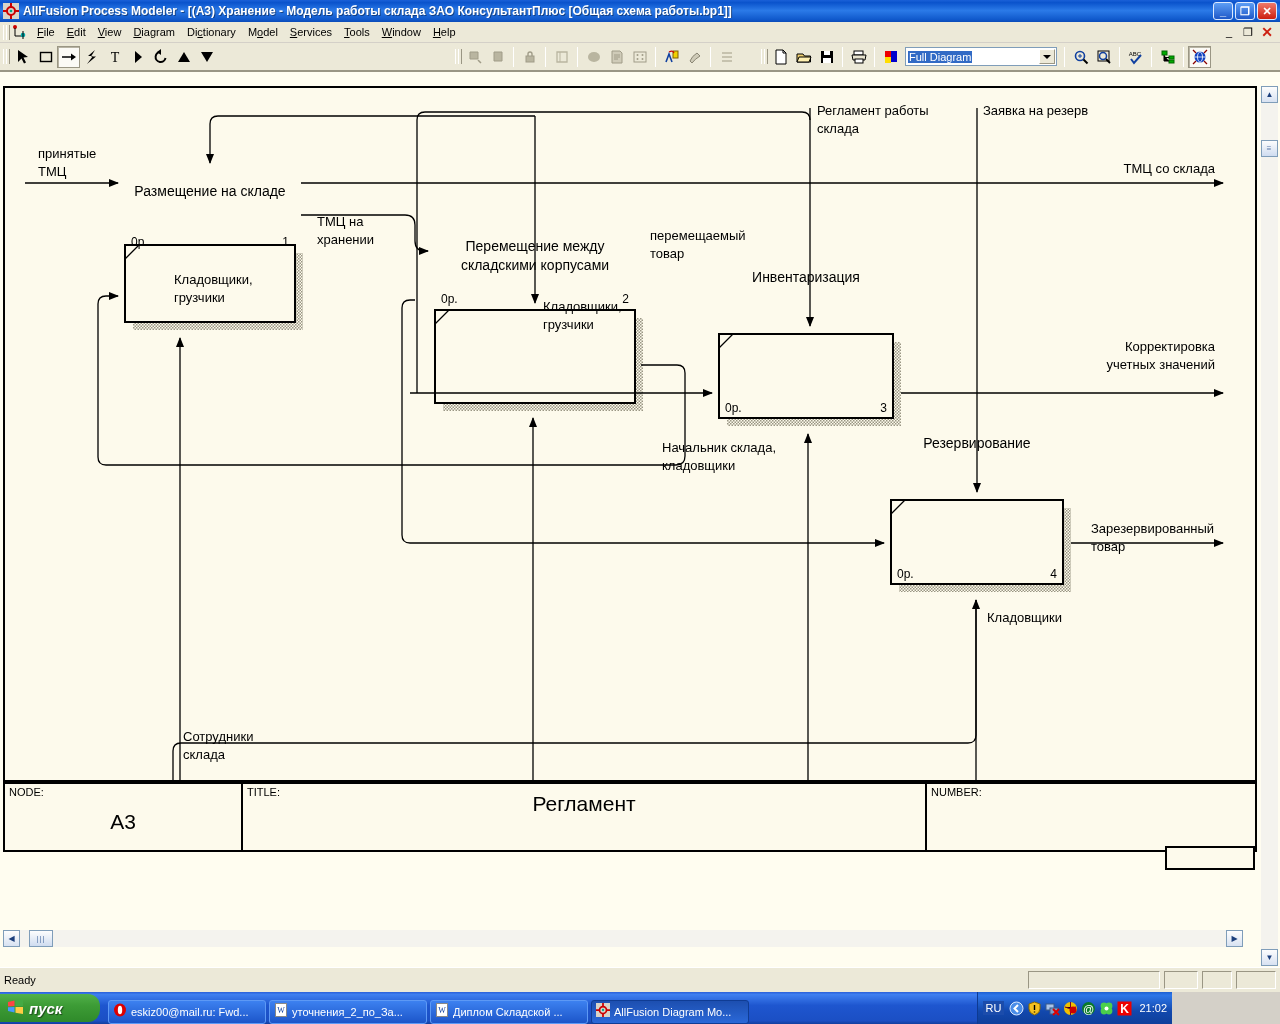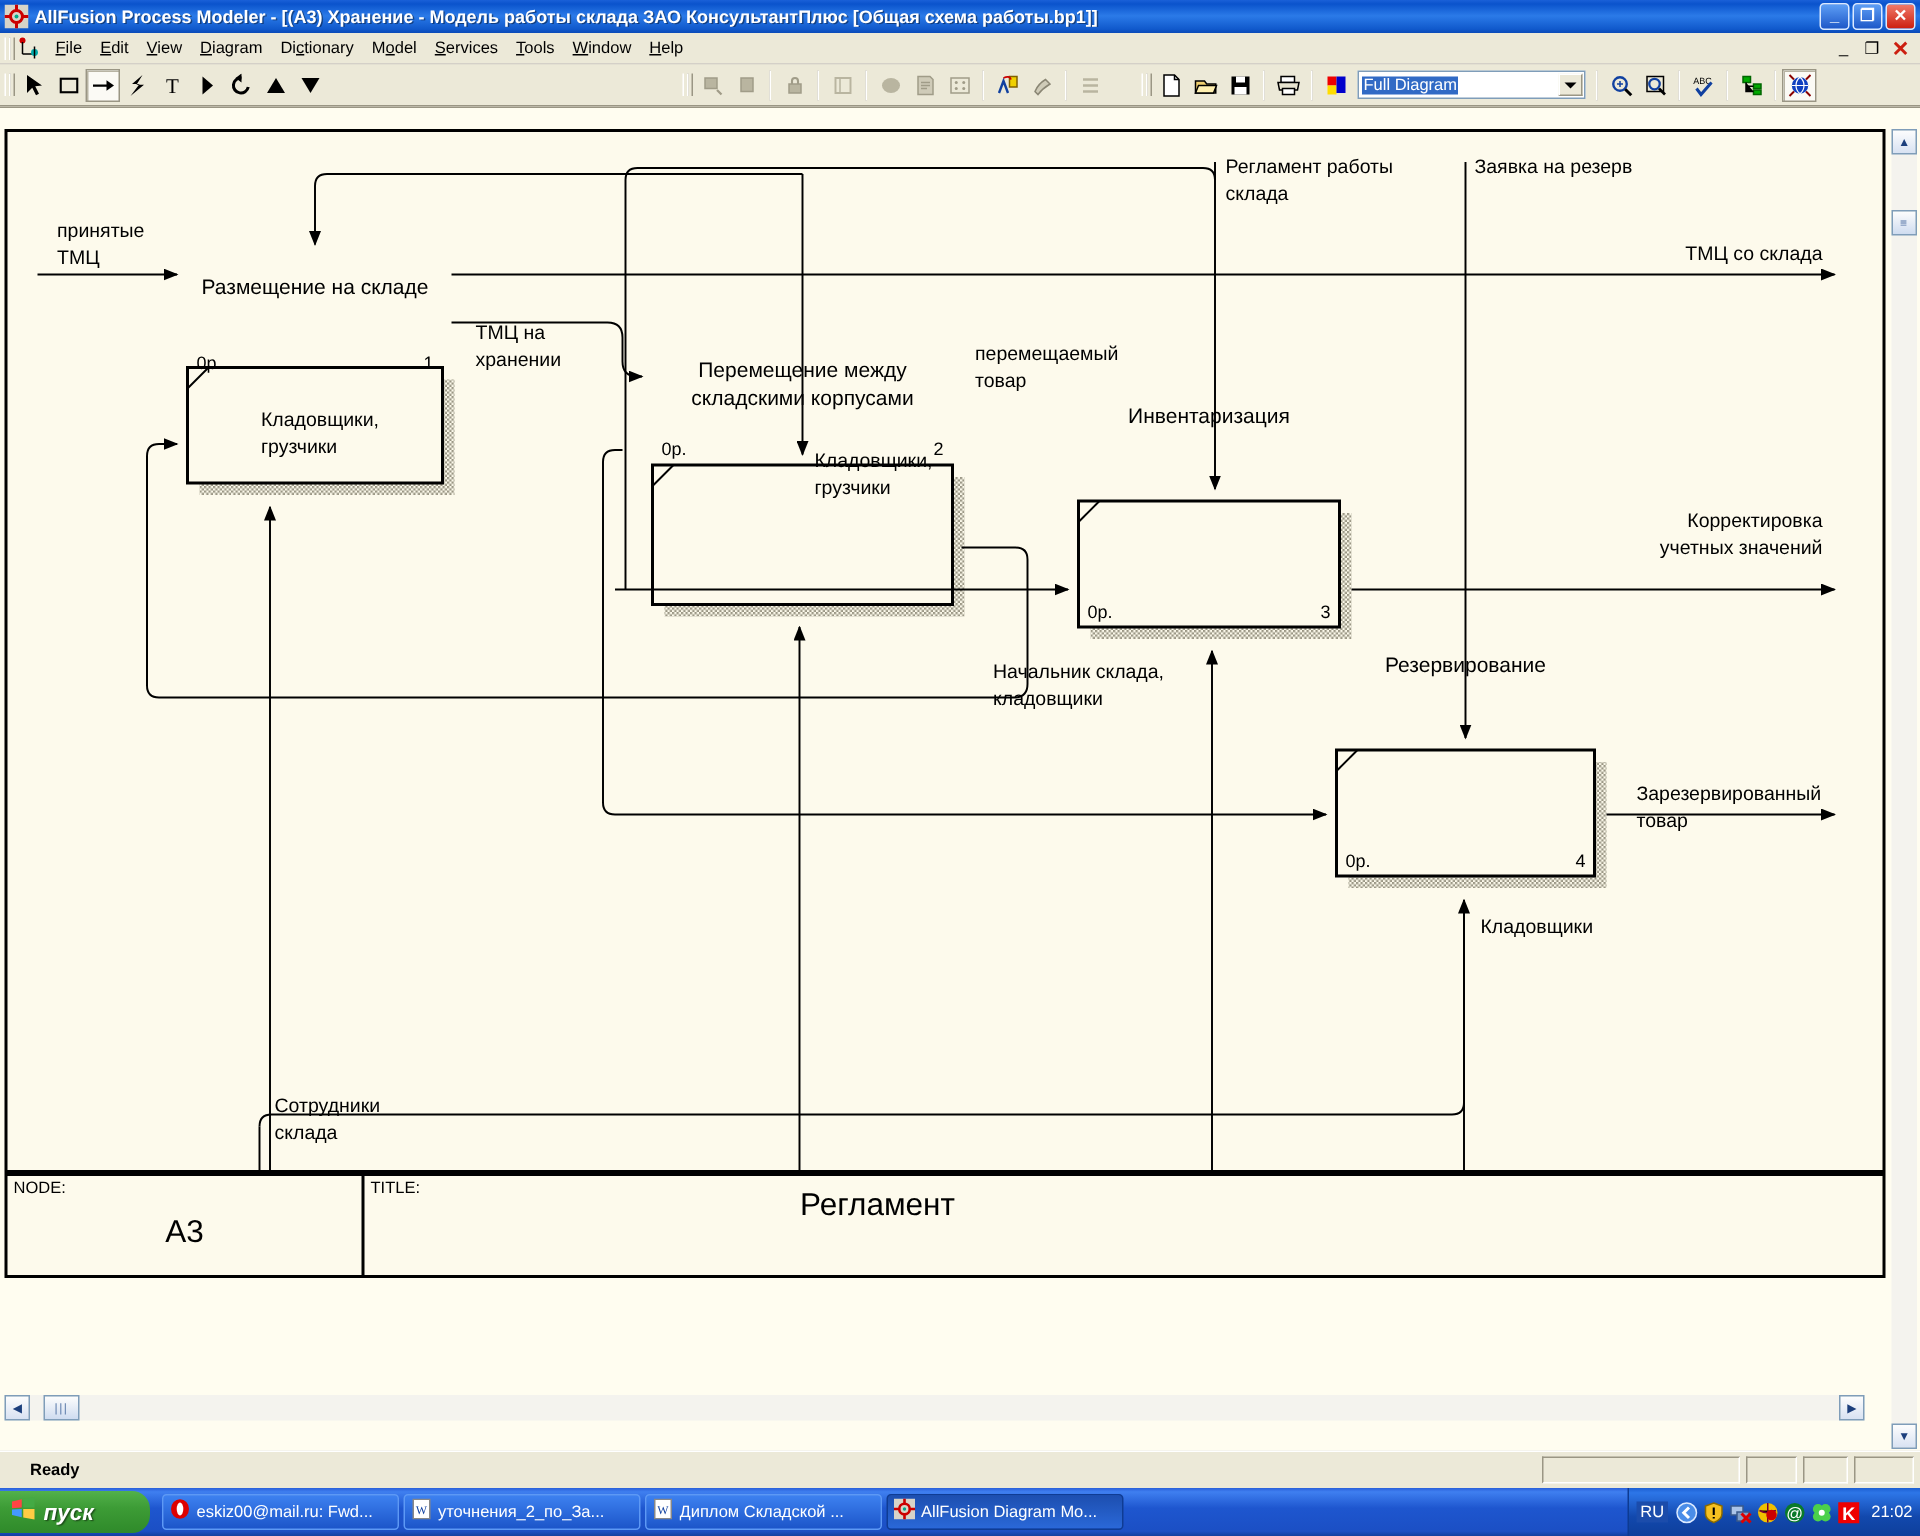--- a/index.html
+++ b/index.html
@@ -152,31 +152,31 @@
   #numbox {
     position: absolute; right: 0; bottom: -20px; width: 90px; height: 24px;
     border: 2px solid #000; background: #fdfaec;
   }
 
   
   #statusbar {
     position: absolute; left: 0; top: 967px; width: 1280px; height: 25px;
     background: #ece9d8; border-top: 1px solid #fff; display: flex; align-items: center;
   }
-  #statusbar .stxt { font-size: 11px; color: #000; margin-left: 20px; font-weight: bold; }
+  #statusbar .stxt { font-size: 11px; color: #000; margin-left: 4px; }
   #statusbar .spanel {
     height: 18px; border: 1px solid #9a9684; border-right-color: #fff;
     border-bottom-color: #fff; margin-left: 4px; background: #ece9d8;
   }
 
   
   #taskbar {
-    position: absolute; left: 0; top: 992px; width: 1280px; height: 32px;
+    position: absolute; left: 0; top: 992px; width: 1172px; height: 32px;
     background: linear-gradient(to bottom, #2a5fd9 0%, #3f7ff0 8%, #1e56cf 42%, #1b4fc4 90%, #123f9e 100%);
-    display: flex; align-items: center;
+    display: flex; align-items: flex-end;
   }
   #startbtn {
     width: 100px; height: 28px; margin: 2px 0 2px 0;
     background: linear-gradient(to bottom, #52b14a 0%, #3d9c36 40%, #2f8a2a 100%);
     border-radius: 0 12px 12px 0;
     display: flex; align-items: center; gap: 5px; padding-left: 7px;
     flex: none;
   }
   #startbtn .slabel {
     color: #fff; font-size: 15px; font-weight: bold; font-style: italic;
@@ -597,20 +597,26 @@
 
   <div id="titleblock">
     <div class="tbcell" style="width:238px">
       <span class="cap">NODE:</span>
       <span class="val-node">A3</span>
     </div>
     <div class="tbcell" style="width:684px">
       <span class="cap">TITLE:</span>
       <span class="val-title">Регламент</span>
     </div>
+    <div class="tbcell" style="flex:1 1 auto">
+      <span class="cap">NUMBER:</span>
+      <div id="numbox">
+        <span></span>
+      </div>
+    </div>
   </div>
 
   <div id="canvas-scroll-v">
     <div class="sbbtn">
         <span class="sbarrow">▲</span>
       </div>
     <div class="sbthumb" style="position:absolute;top:54px;left:0;width:17px;height:17px">
       <span class="grp">≡</span>
     </div>
     <div class="sbbtn" style="position:absolute;bottom:0;left:0">

